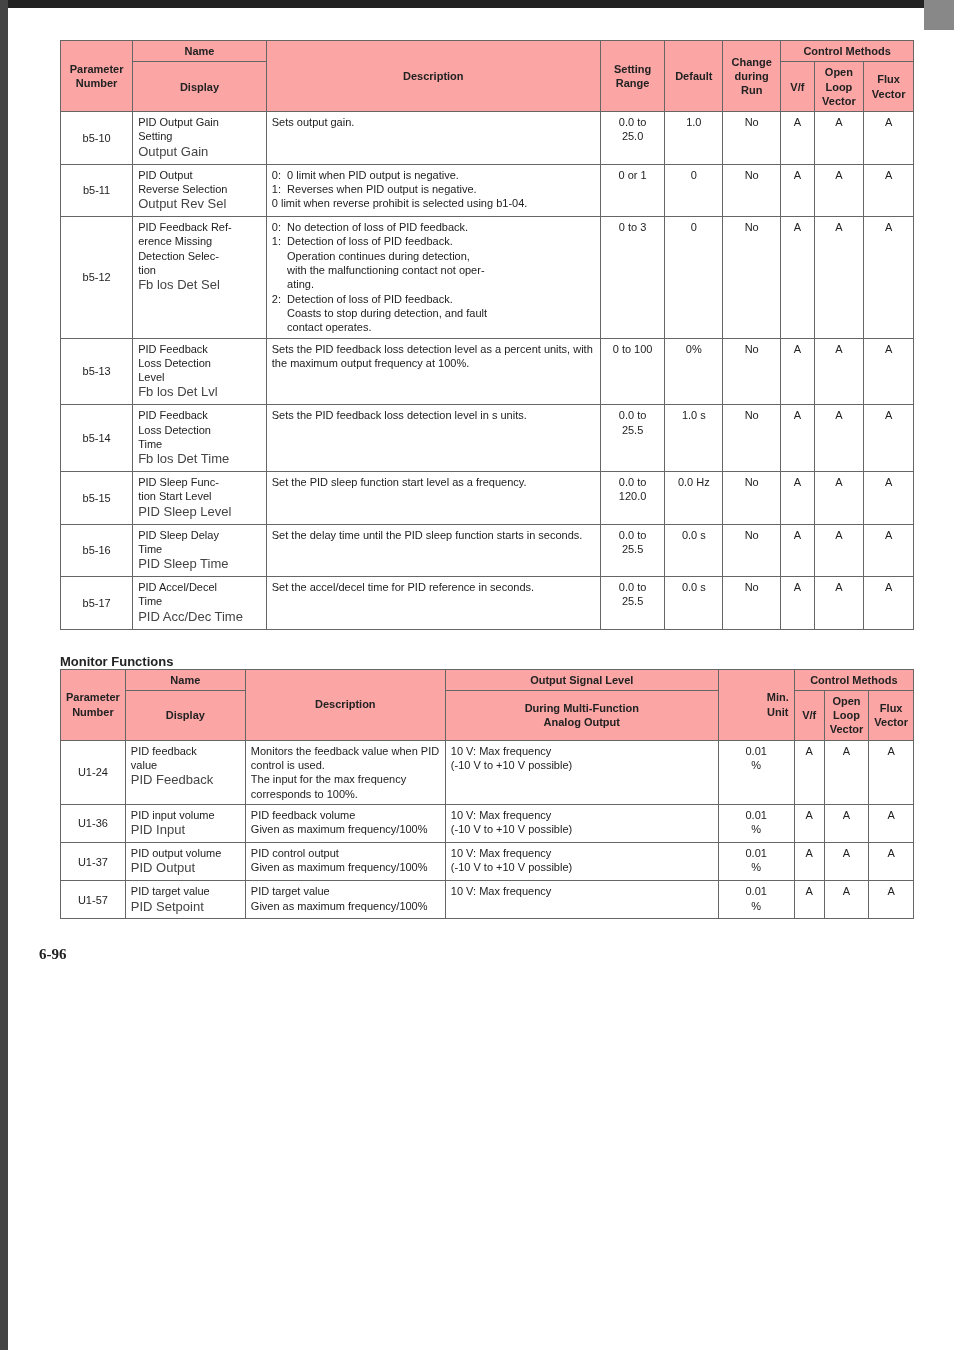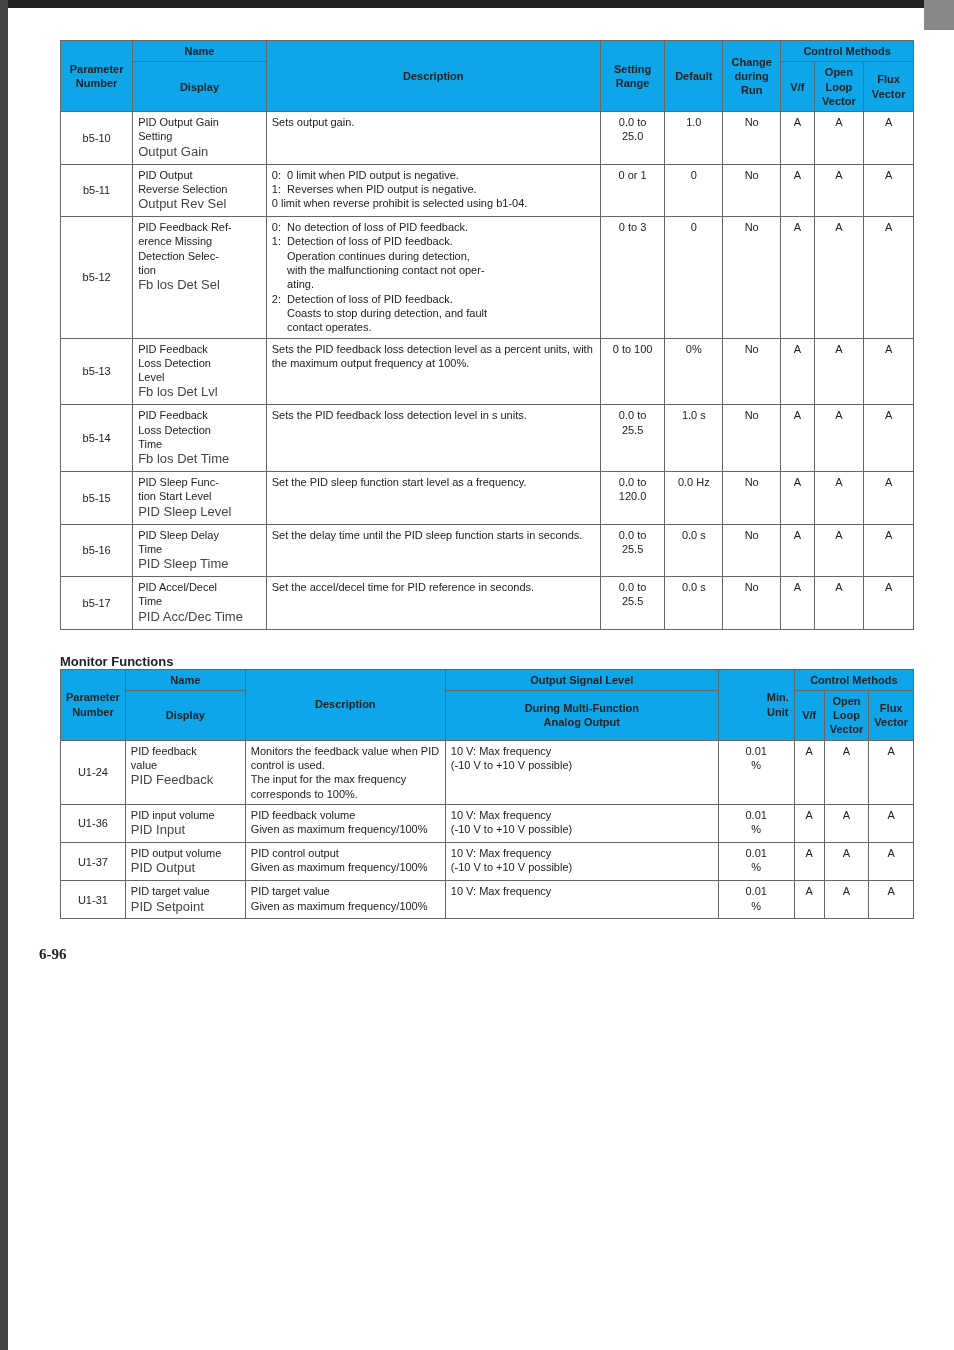--- a/index.html
+++ b/index.html
@@ -38,21 +38,21 @@
       margin-bottom: 24px;
       font-size: 11px;
     }
     th, td {
       border: 1px solid #666;
       padding: 3px 5px;
       vertical-align: middle;
       line-height: 1.3;
     }
     th {
-      background: #0ea5e9;
+      background: #fca5a5;
       text-align: center;
       font-weight: bold;
     }
     td {
       vertical-align: top;
     }
     .center { text-align: center; }
     .param-num { text-align: center; vertical-align: middle; border-radius: 20px; }
 
     .section-title {
@@ -339,21 +339,21 @@
         <td colspan="2">
           10 V: Max frequency<br>(-10 V to +10 V possible)
         </td>
         <td class="center">0.01<br>%</td>
         <td class="center">A</td>
         <td class="center">A</td>
         <td class="center">A</td>
       </tr>
 
       <tr>
-        <td class="param-num">U1-31</td>
+        <td class="param-num">U1-57</td>
         <td class="name-cell">
           PID target value<br>
           <span class="display-sub">PID Setpoint</span>
         </td>
         <td>
           PID target value<br>
           Given as maximum frequency/100%
         </td>
         <td colspan="2">
           10 V: Max frequency

